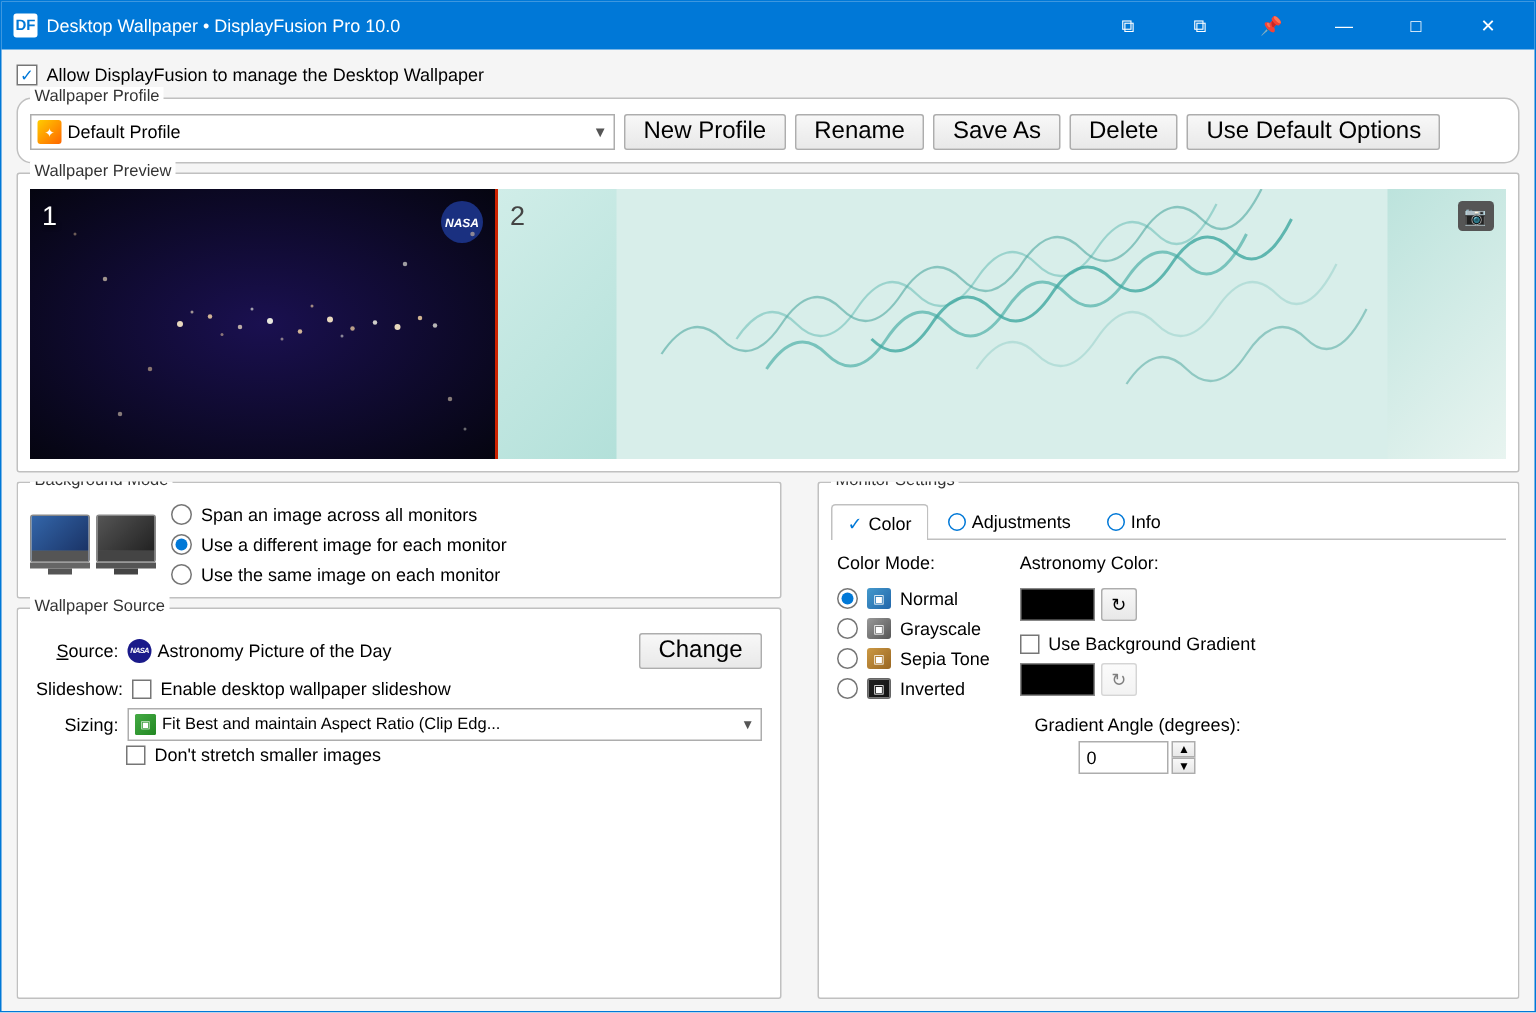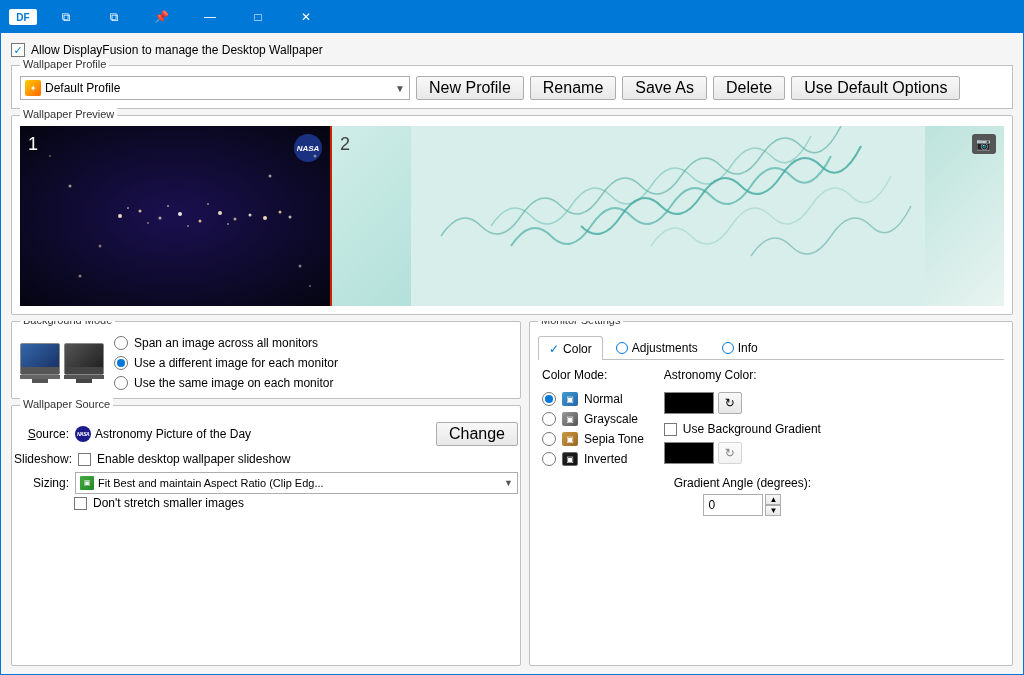--- a/index.html
+++ b/index.html
@@ -25,21 +25,21 @@
     .titlebar {
       background: #0078d7;
       color: white;
       height: 32px;
       display: flex;
       align-items: center;
       padding: 0 8px;
       user-select: none;
     }
     .titlebar-icon {
-      width: 28px;
+      width: 16px;
       height: 16px;
       margin-right: 6px;
       background: #fff;
       border-radius: 2px;
       display: flex;
       align-items: center;
       justify-content: center;
       color: #0078d7;
       font-size: 10px;
       font-weight: bold;
@@ -86,21 +86,21 @@
       display: flex;
       align-items: center;
       justify-content: center;
       font-size: 11px;
       color: #0078d7;
       cursor: pointer;
     }
     .section {
       border: 1px solid #c0c0c0;
       background: white;
-      border-radius: 0;
+      border-radius: 10px;
       position: relative;
       padding: 6px 8px 8px;
     }
     .section-title {
       position: absolute;
       top: -8px;
       left: 8px;
       background: white;
       padding: 0 3px;
       font-size: 11px;
@@ -221,21 +221,21 @@
       border-radius: 3px;
       display: flex;
       align-items: center;
       justify-content: center;
       color: white;
       font-size: 12px;
     }
 
     .bottom-row {
       display: flex;
-      gap: 8px;
+      gap: 24px;
       flex: 1;
       overflow: hidden;
     }
     .left-column {
       display: flex;
       flex-direction: column;
       gap: 6px;
       width: 510px;
     }
     .right-column {
@@ -298,21 +298,21 @@
       height: 8px;
       border-radius: 50%;
       background: #0078d7;
     }
 
     .wallpaper-source-section {
       border: 1px solid #c0c0c0;
       background: white;
       border-radius: 2px;
       position: relative;
-      padding: 10px 2px 8px;
+      padding: 10px 12px 8px;
       flex: 1;
     }
     .source-row {
       display: flex;
       align-items: center;
       gap: 6px;
       margin-top: 6px;
     }
     .source-label {
       min-width: 55px;
@@ -541,20 +541,21 @@
   </style>
 </head>
 <body>
 
 <div class="window">
 
   <div class="titlebar">
     <div class="titlebar-icon">
       <span>DF</span>
     </div>
+    <span class="titlebar-title">Desktop Wallpaper • DisplayFusion Pro 10.0</span>
     <div class="titlebar-controls">
       <button class="titlebar-btn">⧉</button>
       <button class="titlebar-btn">⧉</button>
       <button class="titlebar-btn">📌</button>
       <button class="titlebar-btn">—</button>
       <button class="titlebar-btn">□</button>
       <button class="titlebar-btn close">✕</button>
     </div>
   </div>
 

